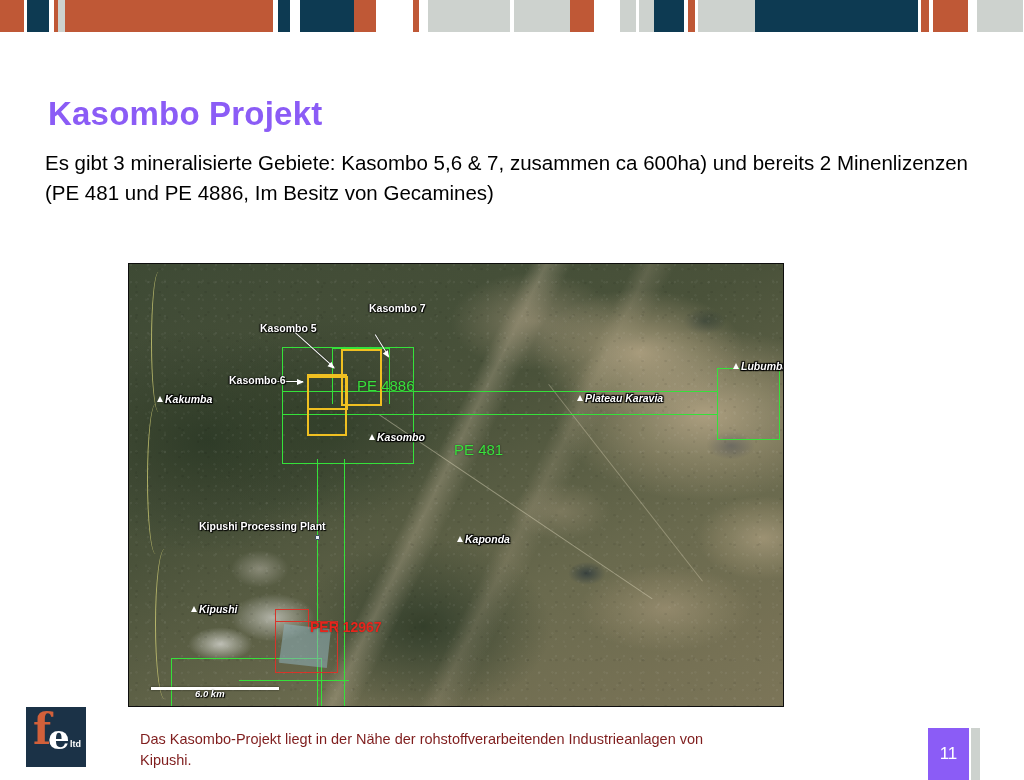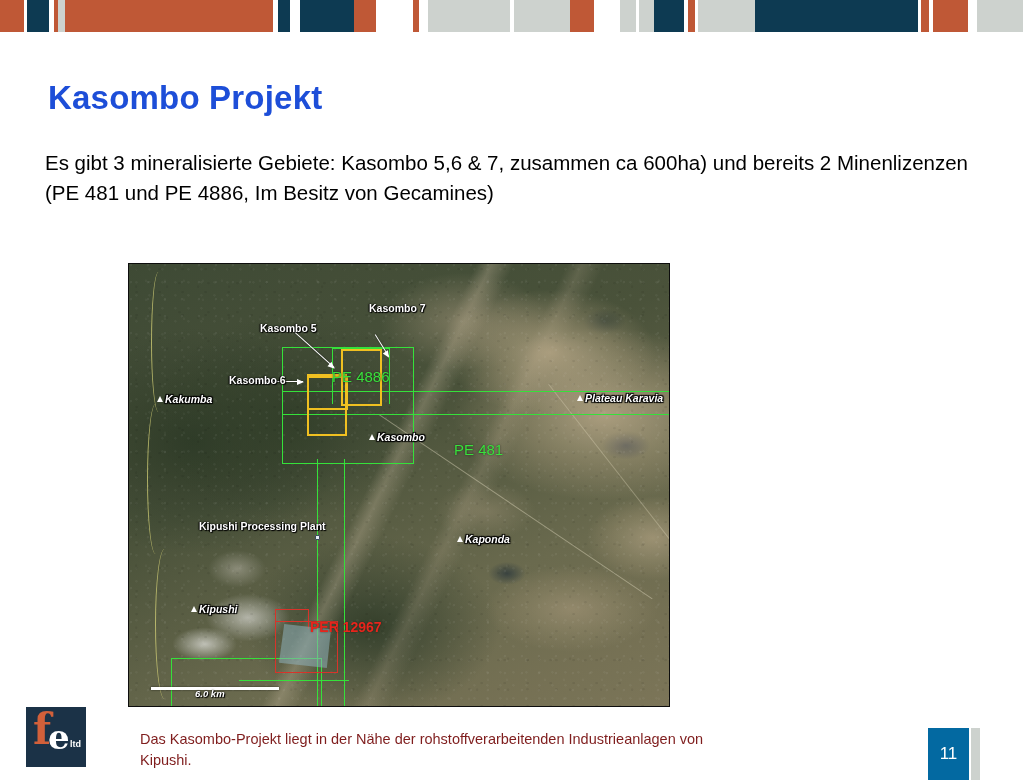--- a/index.html
+++ b/index.html
@@ -23,45 +23,45 @@
     height: 32px;
     display: flex;
     background: #ffffff;
   }
   .stripe { height: 32px; flex: none; }
 
   
   #page-title {
     position: absolute;
     left: 48px;
-    top: 57px;
+    top: 73px;
     font-size: 33px;
     font-weight: bold;
-    color: #1d4ed8;
+    color: #8b5cf6;
     letter-spacing: 0.2px;
     white-space: nowrap;
   }
 
   
   #body-text {
     position: absolute;
     left: 45px;
     top: 127px;
     width: 930px;
     font-size: 20.5px;
     line-height: 30px;
     color: #000000;
   }
 
   
   #map-figure {
     position: absolute;
     left: 128px;
     top: 263px;
-    width: 542px;
+    width: 656px;
     height: 444px;
     border: 1px solid #0d0d0d;
     box-sizing: border-box;
     overflow: hidden;
   }
   #map-canvas {
     position: absolute;
     inset: 0;
     
     background-color: #3f4a32;
@@ -253,21 +253,21 @@
     line-height: 1;
   }
 
   
   #page-number-box {
     position: absolute;
     left: 928px;
     top: 728px;
     width: 41px;
     height: 52px;
-    background: #0369a1;
+    background: #8b5cf6;
     color: #ffffff;
     font-size: 17px;
     display: flex;
     align-items: center;
     justify-content: center;
   }
   #page-number-accent {
     position: absolute;
     left: 971px;
     top: 728px;
@@ -385,21 +385,21 @@
 
     <span class="maplabel lbl-anno" style="left:240px; top:38px;">Kasombo 7</span>
 
     <span class="maplabel lbl-anno" style="left:131px; top:58px;">Kasombo 5</span>
 
     <span class="maplabel lbl-anno" style="left:100px; top:110px;">Kasombo 6</span>
 
     <span class="maplabel lbl-anno" style="left:70px; top:256px;">Kipushi Processing Plant</span>
     <span class="site-dot" style="left:186px; top:271px;"></span>
 
-    <span class="maplabel lbl-green" style="left:203px; top:104px;">PE 4886</span>
+    <span class="maplabel lbl-green" style="left:203px; top:113px;padding-left:25px;">PE 4886</span>
 
     <span class="maplabel lbl-green" style="left:325px; top:177px;">PE 481</span>
 
     <span class="maplabel lbl-red" style="left:181px; top:355px;">PER 12967</span>
 
     <span class="maplabel lbl-place placemark" style="left:28px; top:129px;">Kakumba</span>
 
     <span class="maplabel lbl-place placemark" style="left:240px; top:167px;">Kasombo</span>
 
     <span class="maplabel lbl-place placemark" style="left:448px; top:128px;">Plateau Karavia</span>

